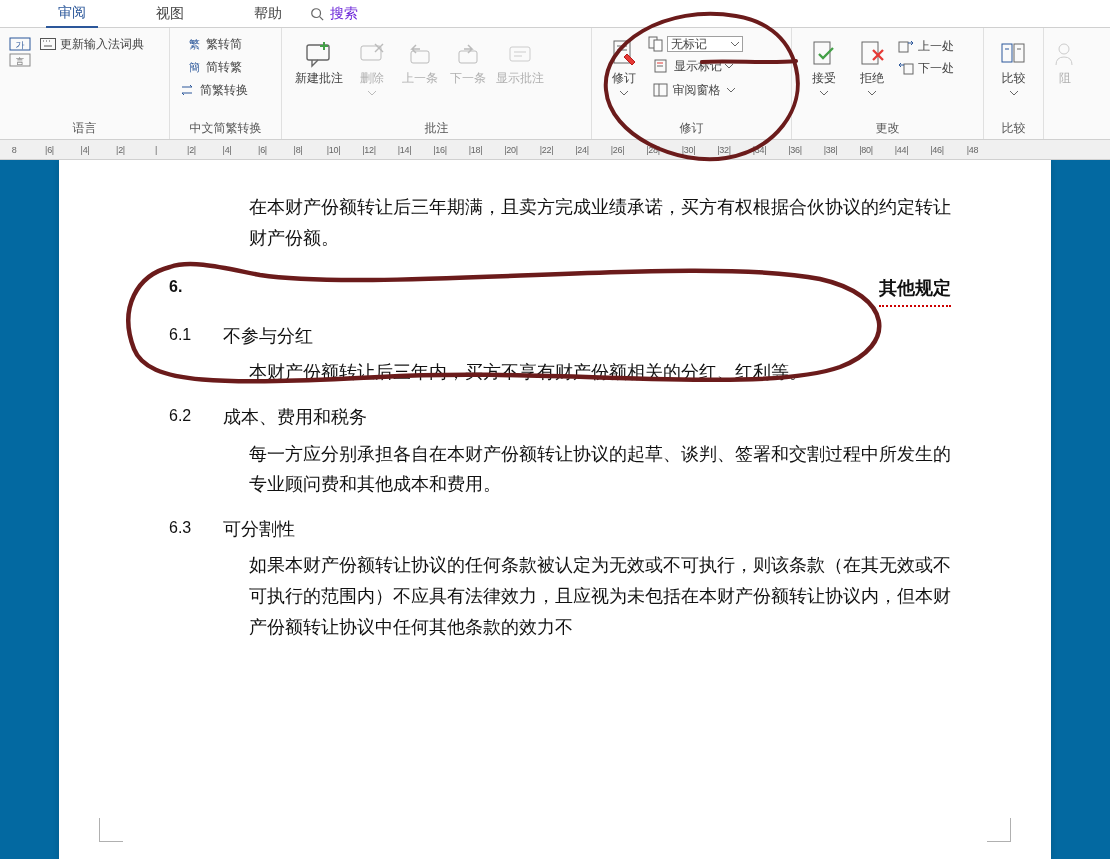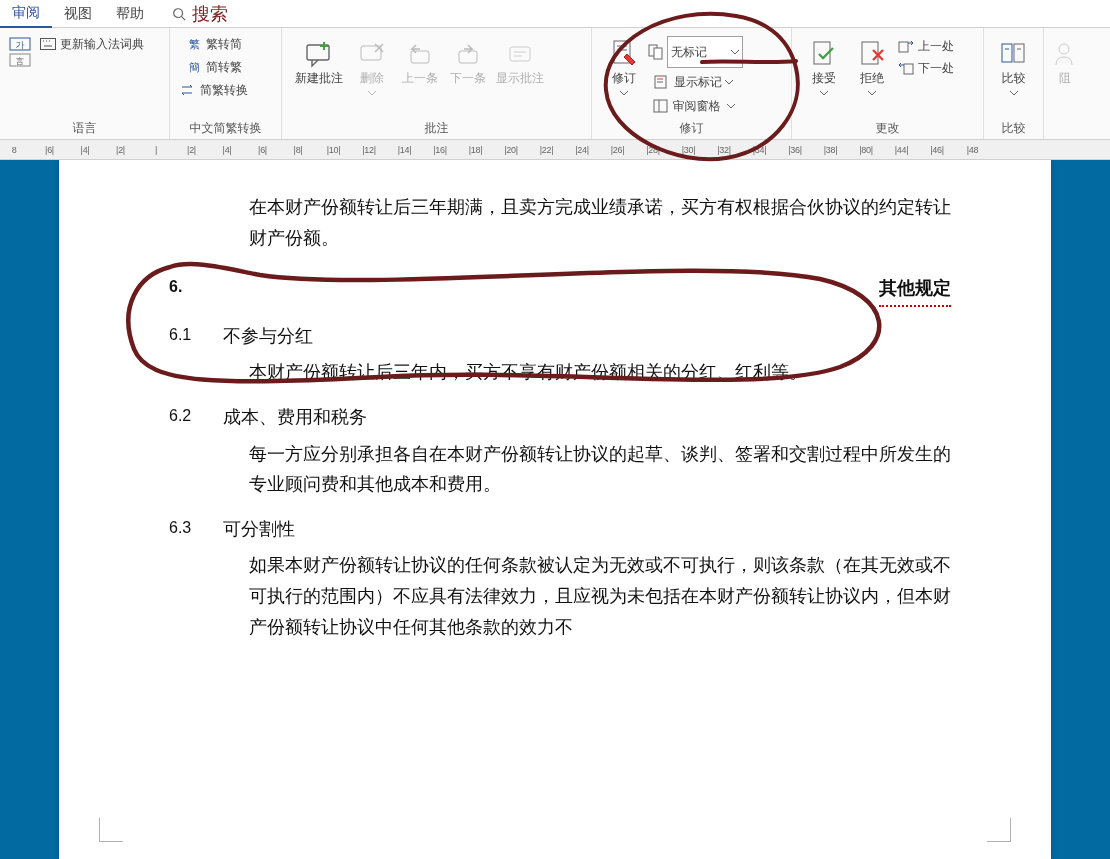--- a/index.html
+++ b/index.html
@@ -1,42 +1,42 @@
 <!DOCTYPE html>
 <html><head>
 <meta charset="utf-8">
 <style>
 * { box-sizing: border-box; margin: 0; padding: 0; }
 body { font-family: "Microsoft YaHei", "SimSun", sans-serif; background: #fff; width: 1110px; height: 859px; overflow: hidden; position: relative; }
 
 
 .tabs { display: flex; align-items: center; height: 28px; border-bottom: 1px solid #d0d0d0; font-size: 14px; }
-.tabs .tab { padding: 4px 12px; color: #444; cursor: pointer; }
+.tabs .tab { padding: 4px 12px; color: #444; cursor: pointer; margin-left: 46px; }
 .tabs .tab.active { border-bottom: 2px solid #2b579a; color: #2b579a; font-weight: 500; }
-.tabs .search-wrap { display: flex; align-items: center; margin-left: 16px; color: #7f1d1d; font-size: 18px; }
+.tabs .search-wrap { display: flex; align-items: center; margin-left: 16px; color: #6d28d9; font-size: 14px; }
 .tabs .search-wrap svg { margin-right: 6px; }
 
 
 .ribbon { display: flex; height: 112px; border-bottom: 1px solid #d0d0d0; background: #fafafa; font-size: 12px; color: #444; }
 .group { border-right: 1px solid #e0e0e0; padding: 4px 8px 2px; display: flex; flex-direction: column; height: 100%; }
 .group-label { text-align: center; font-size: 12px; color: #555; margin-top: auto; padding-top: 4px; }
 .group-body { flex: 1; display: flex; align-items: flex-start; }
 
 
 .stackcol { display: flex; flex-direction: column; gap: 2px; }
 .smallbtn { display: flex; align-items: center; height: 20px; font-size: 12px; color: #444; padding: 0 2px; white-space: nowrap; justify-content: center; }
 .smallbtn svg { margin-right: 4px; flex-shrink: 0; }
 .bigbtn { display: flex; flex-direction: column; align-items: center; width: 48px; font-size: 12px; color: #444; padding-top: 4px; }
 .bigbtn.disabled, .smallbtn.disabled { color: #b0b0b0; }
 .bigbtn .icon { height: 36px; display: flex; align-items: center; justify-content: center; }
 .bigbtn .lbl { text-align: center; line-height: 1.15; }
 .dropdown-chevron { width: 8px; }
 
 
-.markup-select { display: inline-flex; align-items: center; border: 1px solid #a0a0a0; background: #fff; font-size: 12px; height: 32px; padding: 0 3px; width: 76px; }
+.markup-select { display: inline-flex; align-items: center; border: 1px solid #a0a0a0; background: #fff; font-size: 12px; height: 16px; padding: 0 3px; width: 76px; }
 .markup-select span { flex: 1; overflow: hidden; white-space: nowrap; }
 
 
 .ruler { height: 20px; background: #f0f0f0; border-bottom: 1px solid #d0d0d0; font-size: 9px; color: #666; display: flex; align-items: center; gap: 15.5px; padding-left: 4px; overflow: hidden; font-family: Arial, sans-serif; letter-spacing: -0.3px; }
 .ruler span { width: 20px; text-align: center; display: inline-block; }
 
 
 .doc-area { background: #0369a1; height: 699px; overflow: hidden; padding: 0 24px; }
 .page { background: #fff; margin: 0 auto; width: 992px; position: relative; box-shadow: 0 0 6px rgba(0,0,0,.15); }
 .page1 { height: 700px; padding: 0 100px 40px 110px; margin-bottom: 28px; }

